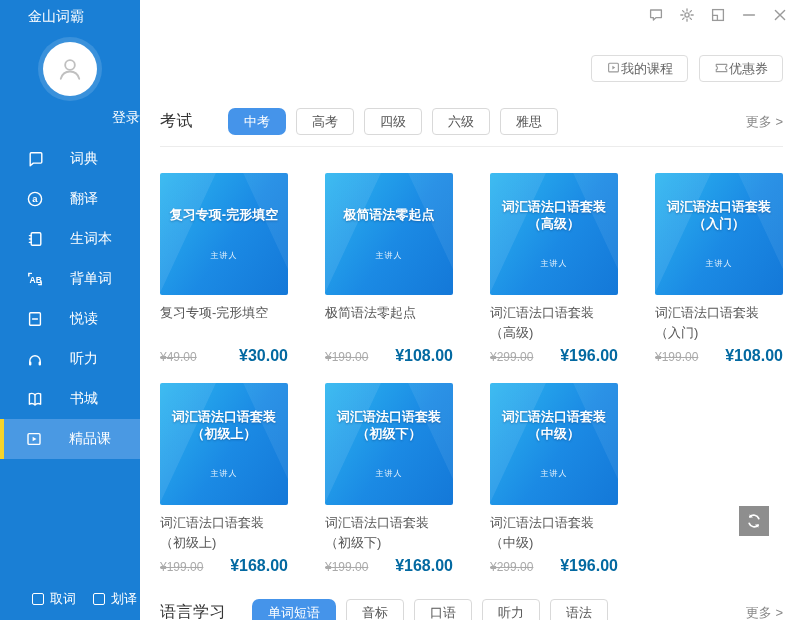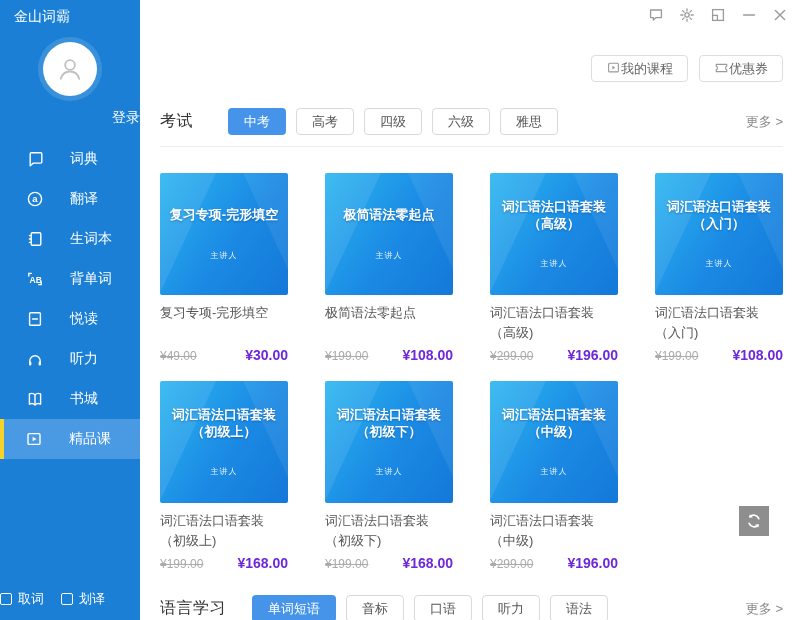--- a/index.html
+++ b/index.html
@@ -9,42 +9,42 @@
     font-family:"Liberation Sans","DejaVu Sans",sans-serif;
     background:#fff;
   }
   .window { width:793px; height:620px; display:flex; background:#fff; overflow:hidden; }
 
   
   .sidebar {
     width:140px; flex-shrink:0; position:relative;
     background:var(--sidebar-blue,#1a7fd5); color:#fff;
   }
-  .app-title { font-size:14px; padding:8px 0 0 14px; }
+  .app-title { font-size:14px; padding:8px 0 0 28px; }
   .avatar {
     width:54px; height:54px; border-radius:50%; background:#fff;
     margin:16px auto 0; display:flex; align-items:center; justify-content:center;
     box-shadow:0 0 0 5px rgba(255,255,255,0.14);
   }
   .login { text-align:right; font-size:14px; margin-top:13px; cursor:pointer; }
   .menu { margin-top:12px; }
   .menu-item {
     height:40px; display:flex; align-items:center;
     border-left:4px solid transparent; padding-left:22px; gap:26px;
     font-size:14px; cursor:pointer;
   }
   .menu-item.active {
     background:var(--sidebar-active,#4a99e3);
     border-left-color:var(--active-bar-yellow,#f6d32a);
     padding-left:21px;
   }
   .mi-icon { width:18px; height:18px; display:flex; flex-shrink:0; }
   .mi-icon svg { width:18px; height:18px; }
   .sidebar-footer {
-    position:absolute; left:0; bottom:12px; display:flex; gap:17px;
+    position:absolute; left:32px; bottom:12px; display:flex; gap:17px;
     font-size:13px; align-items:center;
   }
   .toggle { display:flex; align-items:center; gap:6px; cursor:pointer; }
   .checkbox {
     width:12px; height:12px; border:1px solid #fff; border-radius:2px;
     display:inline-block; background:transparent;
   }
 
   
   .main { flex:1; position:relative; padding:0 14px 0 20px; background:#fff; }
@@ -65,21 +65,21 @@
   .section-head.lang { margin-top:24px; }
   .section-title { font-size:16px; color:#333; letter-spacing:0.5px; }
   .pills { display:flex; gap:10px; margin-left:35px; }
   .lang .pills { margin-left:26px; }
   .pill {
     height:27px; line-height:25px; padding:0 15px; border:1px solid #d9d9d9;
     border-radius:4px; background:#fff; font-size:13px; color:#555;
     cursor:pointer; white-space:nowrap; font-family:inherit;
   }
   .pill.active {
-    background:var(--tab-active-blue,#4594ea); color:#fff; border-color:transparent;
+    background:var(--tab-active-blue,#4594ea); color:#fff; border-color:transparent;border-radius:7px;
   }
   .more { margin-left:auto; font-size:13px; color:#888; cursor:pointer; }
 
   .divider { height:1px; background:#ececec; margin-top:11px; }
 
   .cards {
     display:grid; grid-template-columns:repeat(4,128px);
     column-gap:37px; row-gap:18px; margin-top:26px;
   }
   .card { display:flex; flex-direction:column; cursor:pointer; }
@@ -92,21 +92,21 @@
     display:flex; flex-direction:column; align-items:center; justify-content:center;
   }
   .thumb-title {
     color:#fff; font-weight:bold; font-size:13px; text-align:center;
     padding:0 5px; text-shadow:0 1px 2px rgba(0,40,90,0.35); line-height:1.3;
   }
   .thumb-sub { color:rgba(255,255,255,0.88); font-size:8px; margin-top:26px; letter-spacing:1px; }
   .card-title { font-size:13px; color:#555; line-height:1.5; margin-top:8px; height:40px; overflow:hidden; }
   .price-row { display:flex; justify-content:space-between; align-items:baseline; margin-top:4px; }
   .old-price { font-size:12px; color:#aaa; text-decoration:line-through; }
-  .price { font-size:14px; color:#6d28d9; font-weight:bold; }
+  .price { font-size:16px; color:#0369a1; font-weight:bold; }
 
   .refresh-btn {
     position:absolute; left:599px; top:506px; width:30px; height:30px;
     background:#8e8e8e; display:flex; align-items:center; justify-content:center;
     cursor:pointer; border:none;
   }
   .refresh-btn svg { width:18px; height:18px; }
 </style>
 <title>金山词霸</title></head>
 <body>

